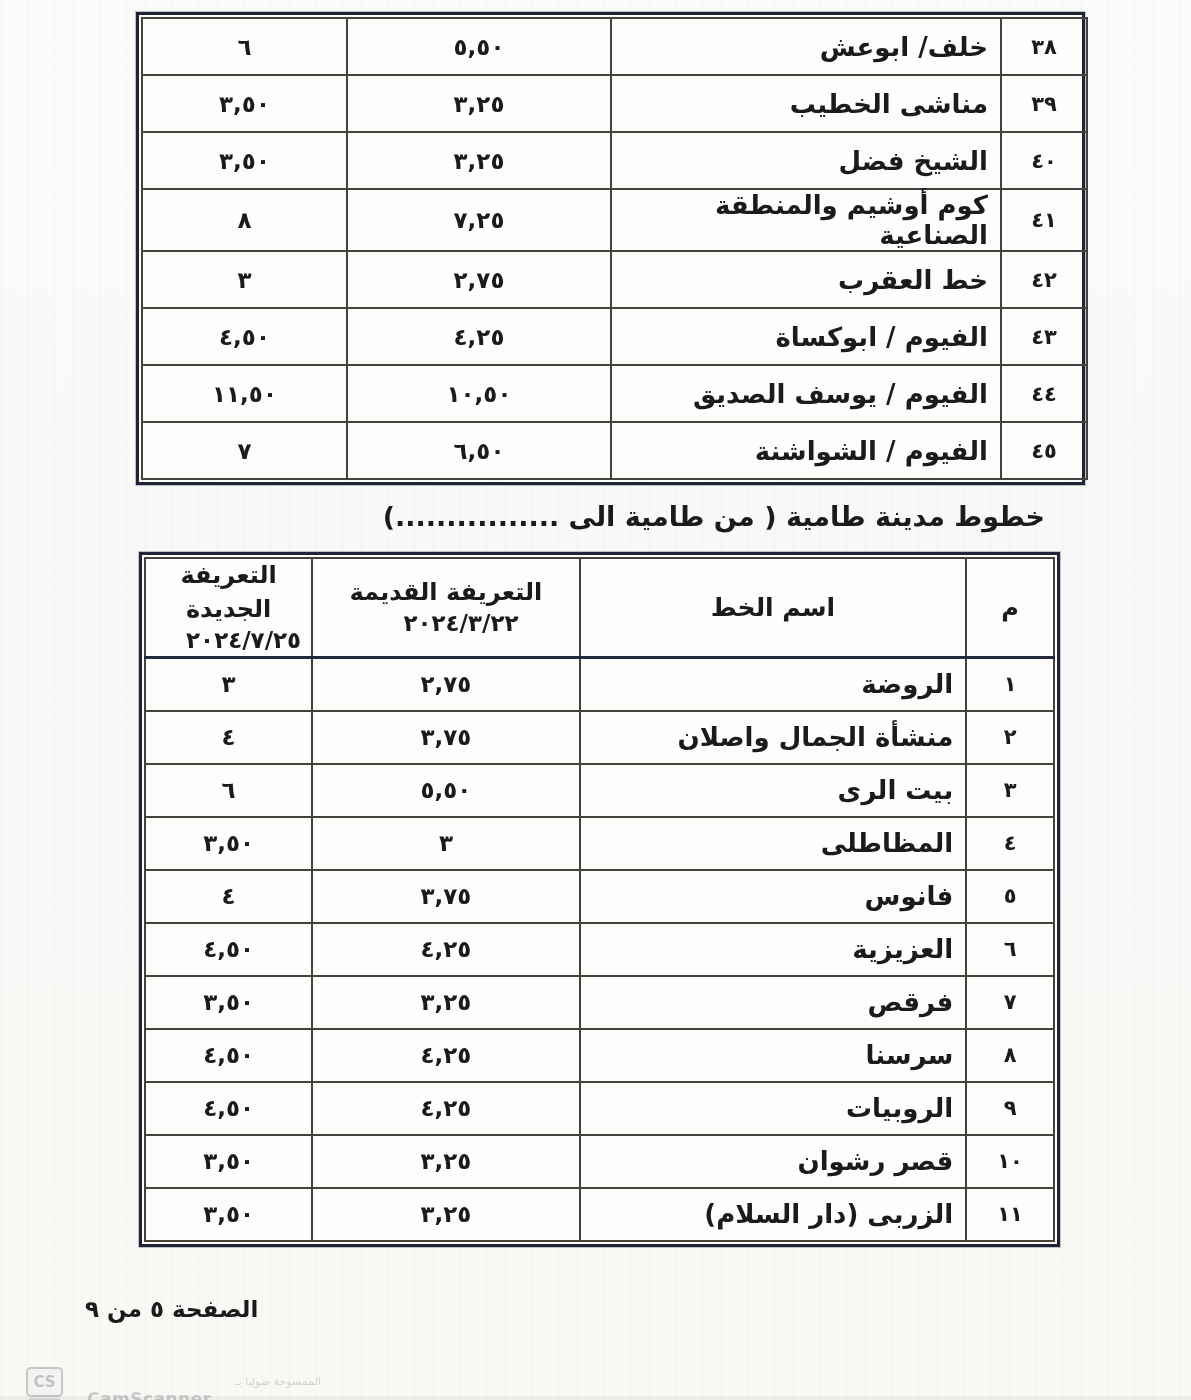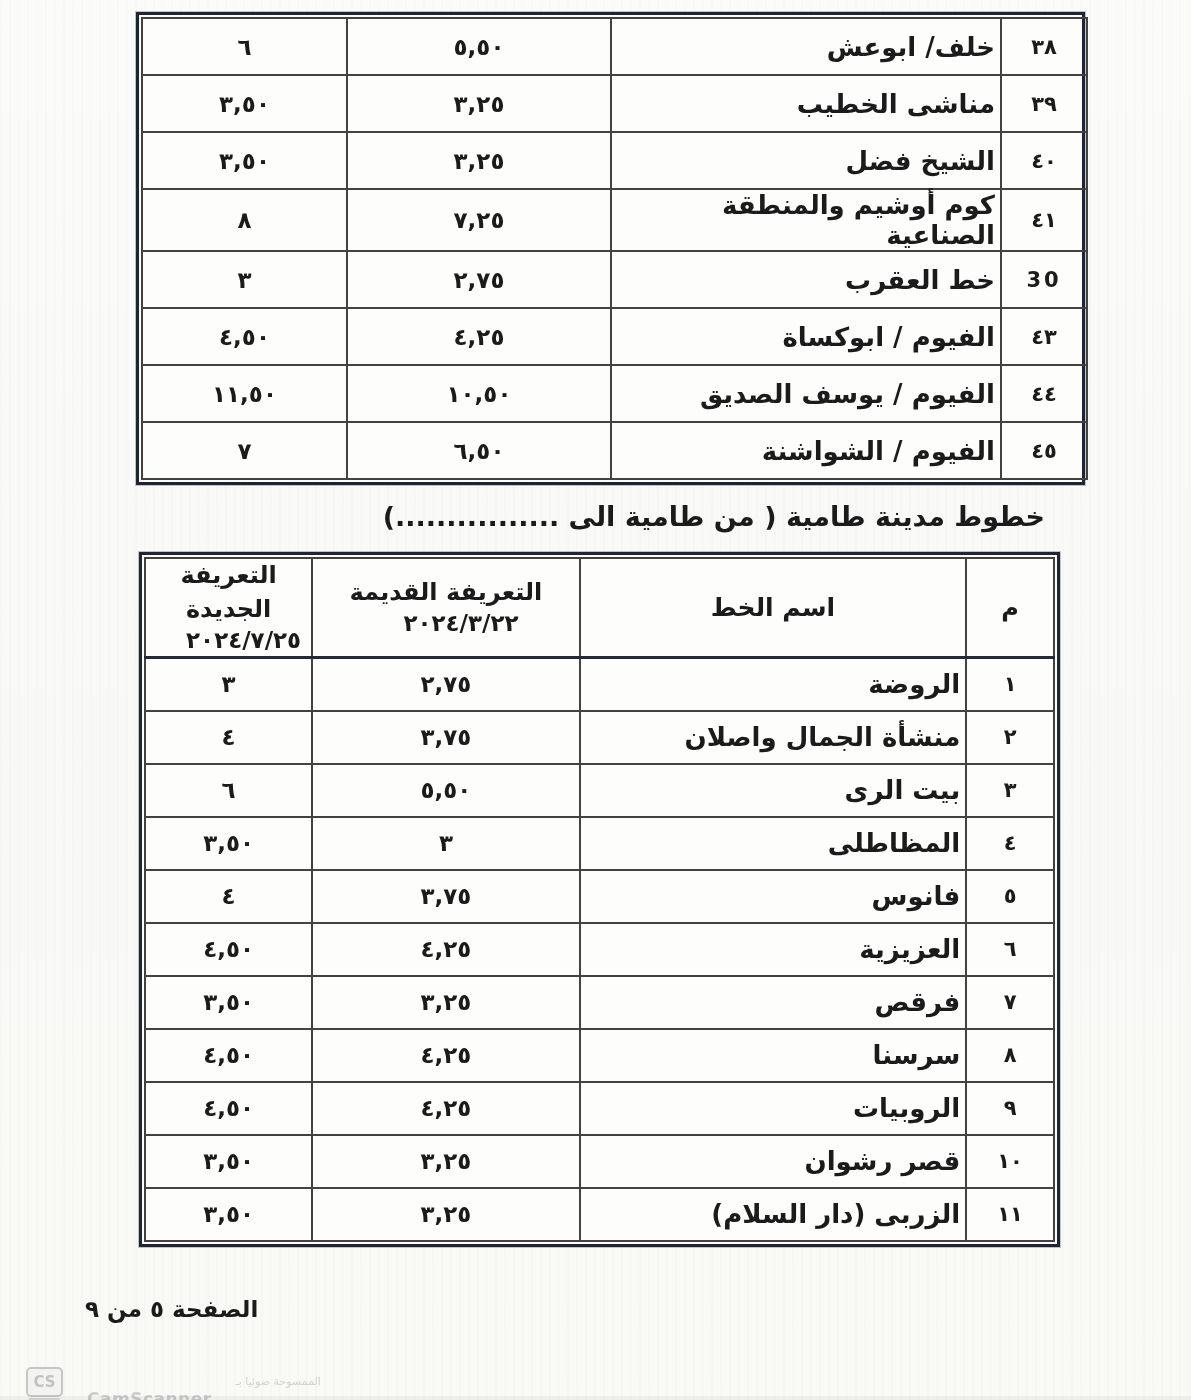--- a/index.html
+++ b/index.html
@@ -54,21 +54,21 @@
   
   .t1 .c-num{width:86px;}
   .t1 .c-name{width:390px;}
   .t1 .c-old{width:264px;}
   .t1 .c-new{width:205px;}
   .t2 .c-num{width:84px;}
   .t2 .c-name{width:370px;}
   .t2 .c-old{width:256px;}
   .t2 .c-new{width:160px;}
   .c-num{text-align:center;font-size:21px;letter-spacing:3px;}
-  .c-name{text-align:right;padding:0 5px;font-size:26px;}
+  .c-name{text-align:right;padding:0 12px;font-size:26px;}
   .c-old,.c-new{text-align:center;font-size:23px;letter-spacing:1px;}
   th.c-name{text-align:center;font-size:25px;padding:16px;}
   th.c-num{font-size:24px;letter-spacing:0;}
   .hdr-label{font-size:24px;line-height:1.4;}
   .hdr-date{font-size:23px;line-height:1.3;letter-spacing:1px;padding-left:30px;}
   .section-title{
     position:absolute;
     top:501px;right:146px;
     direction:rtl;
     font-size:27px;
@@ -142,21 +142,21 @@
             <td class="c-old">٣,٢٥</td>
             <td class="c-new">٣,٥٠</td>
           </tr>
           <tr>
             <td class="c-num">٤١</td>
             <td class="c-name">كوم أوشيم والمنطقة الصناعية</td>
             <td class="c-old">٧,٢٥</td>
             <td class="c-new">٨</td>
           </tr>
           <tr>
-            <td class="c-num">30</td>
+            <td class="c-num">٤٢</td>
             <td class="c-name">خط العقرب</td>
             <td class="c-old">٢,٧٥</td>
             <td class="c-new">٣</td>
           </tr>
           <tr>
             <td class="c-num">٤٣</td>
             <td class="c-name">الفيوم / ابوكساة</td>
             <td class="c-old">٤,٢٥</td>
             <td class="c-new">٤,٥٠</td>
           </tr>

